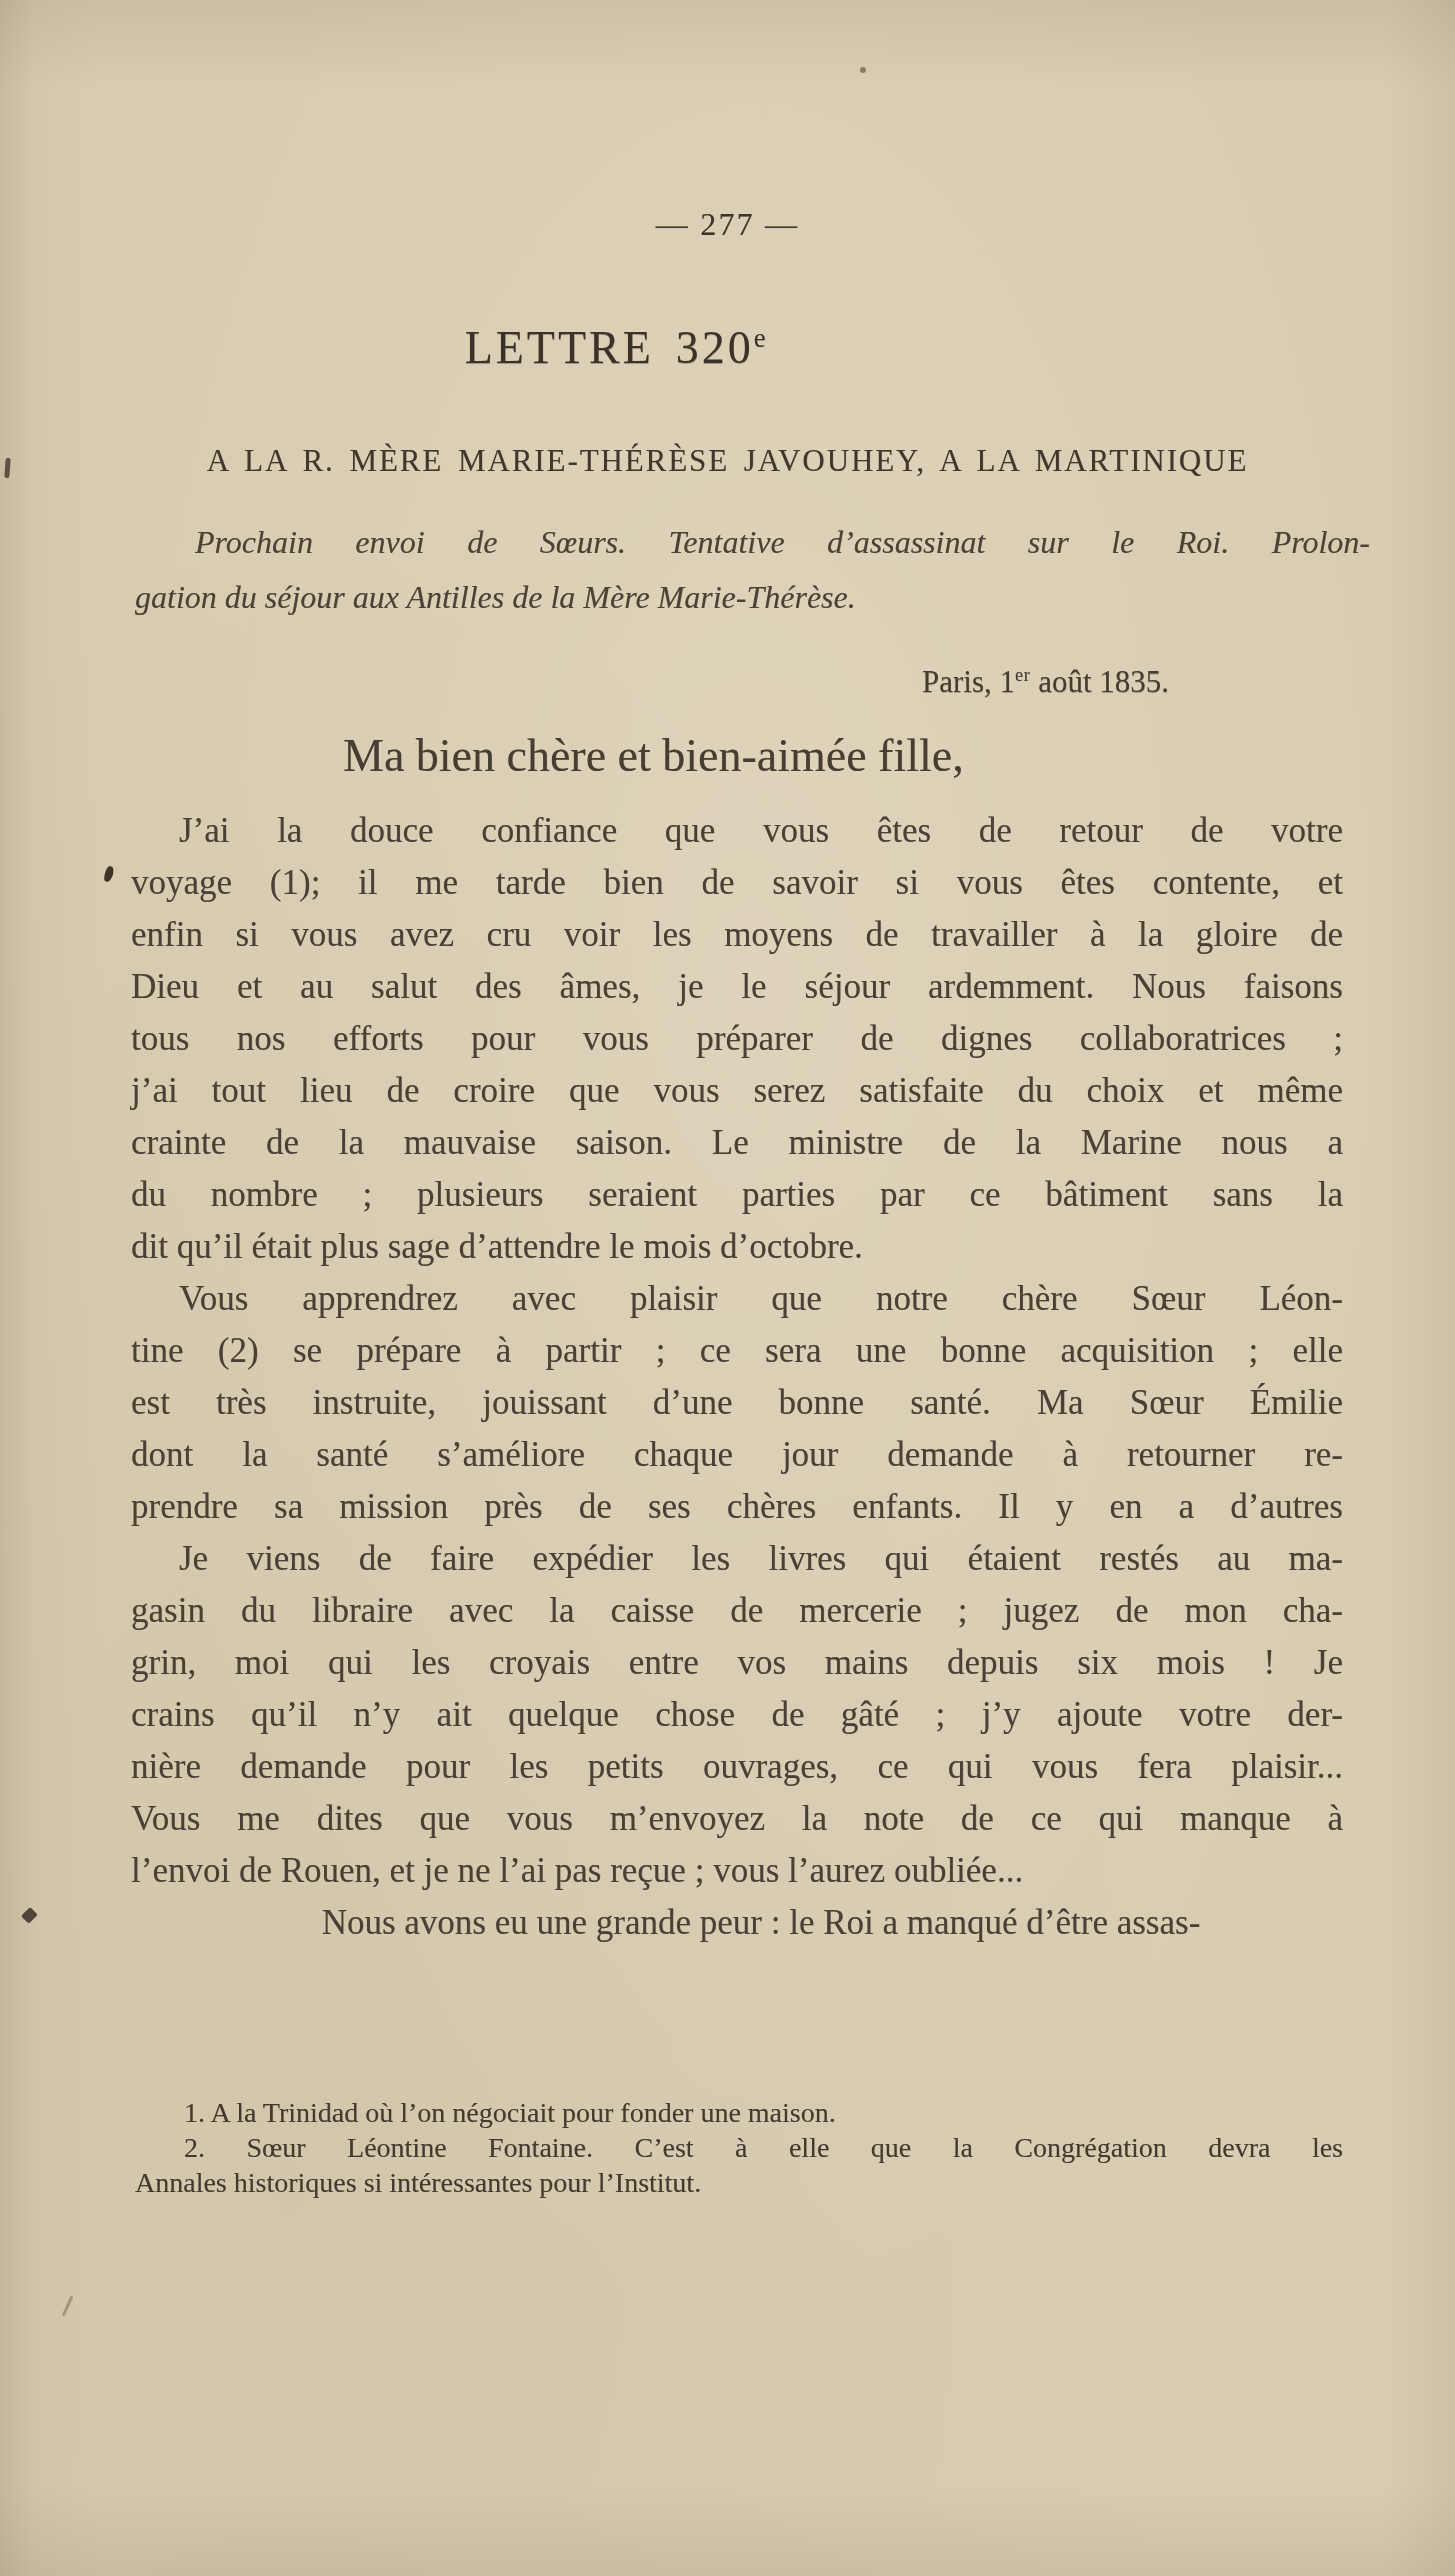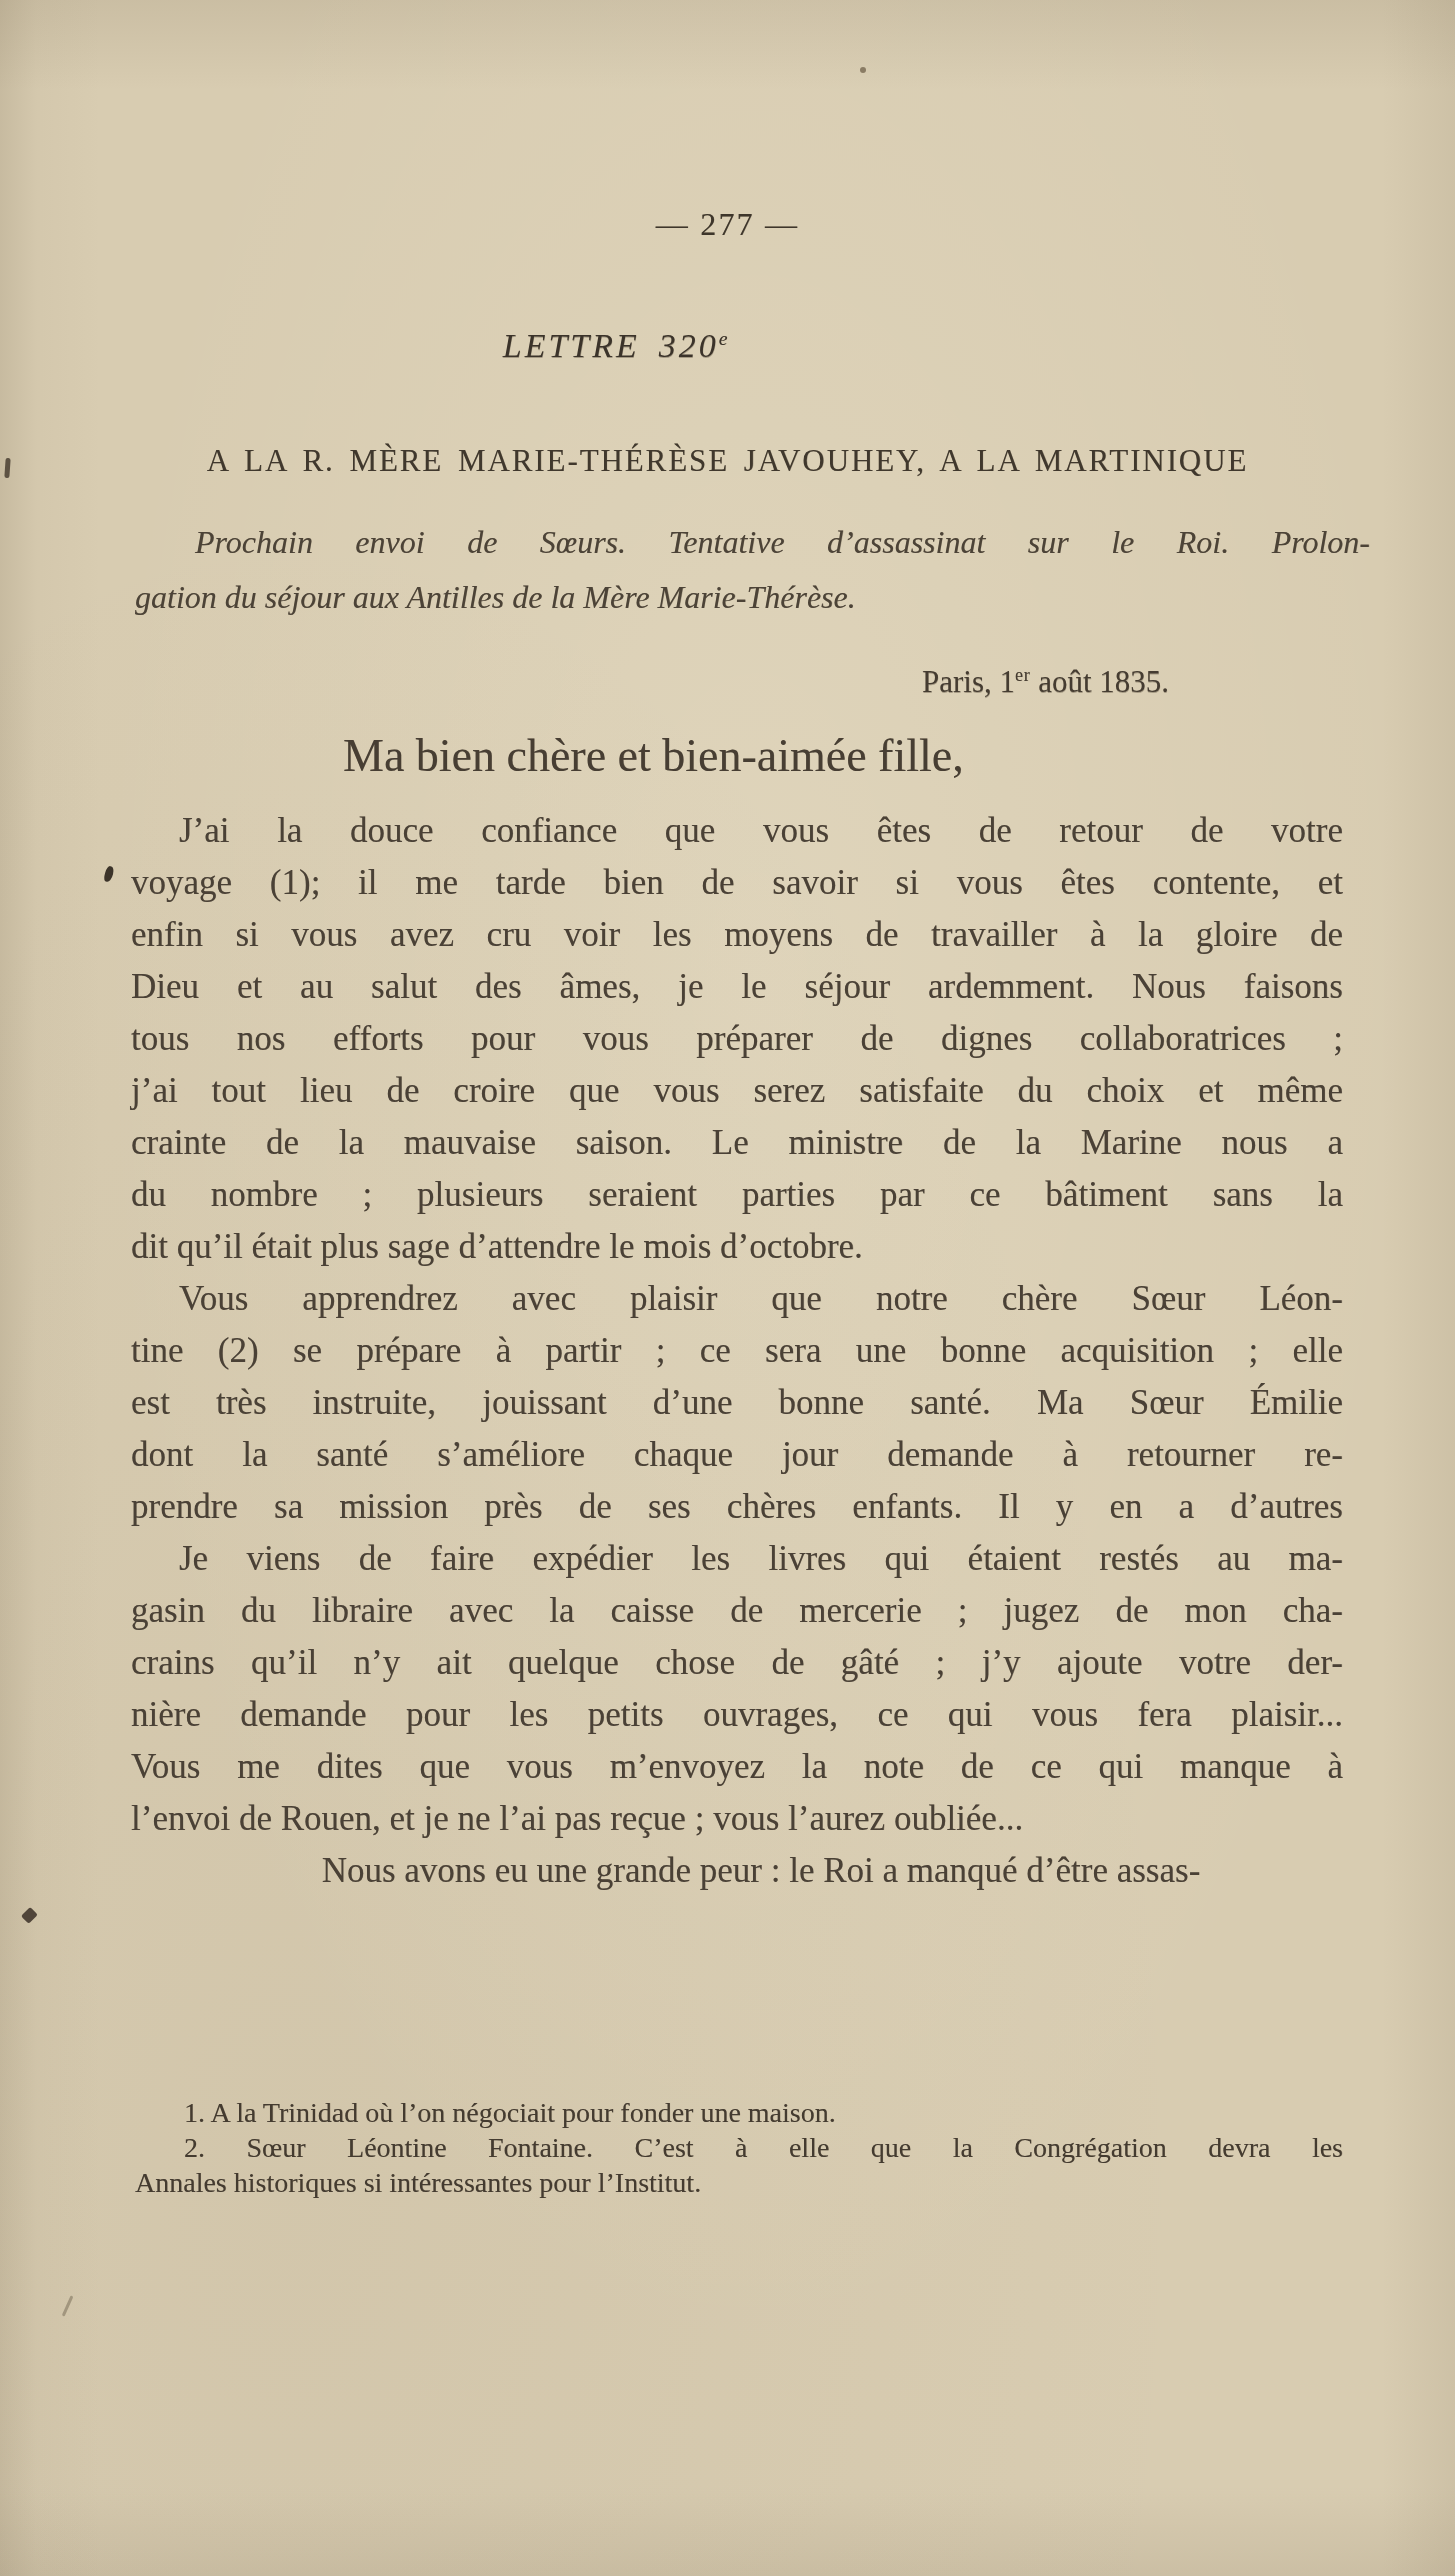--- a/index.html
+++ b/index.html
@@ -18,21 +18,21 @@
     color:#4a4135;
   }
   .txt{ text-shadow:0.3px 0.3px 0.6px rgba(62,52,38,0.35); }
 
   .pagenum{
     position:absolute;top:206px;left:0;width:1455px;height:37px;line-height:37px;
     text-align:center;font-size:32px;color:#3e362b;letter-spacing:2.2px;
   }
   .title{
     position:absolute;top:314px;left:0;width:1231px;height:48px;line-height:48px;
-    text-align:center;font-size:34px;color:#3b332a;letter-spacing:3px;word-spacing:7.5px;font-style:italic;
+    text-align:center;font-size:46px;color:#3b332a;letter-spacing:3px;word-spacing:7.5px;
   }
   .title .sup, .dateline .sup{font-size:0.58em;vertical-align:super;letter-spacing:0.7px;}
   .recipient{
     position:absolute;top:441px;left:0;width:1455px;height:39px;line-height:39px;
     text-align:center;font-size:31px;color:#40382d;letter-spacing:1.9px;word-spacing:5.2px;
   }
   .summary{
     position:absolute;top:515px;left:135px;width:1235px;
     font-style:italic;font-size:32px;color:#4c4337;
   }
@@ -99,20 +99,21 @@
       <div class="tline">crainte de la mauvaise saison. Le ministre de la Marine nous a</div>
       <div class="tline">du nombre ; plusieurs seraient parties par ce bâtiment sans la</div>
       <div class="tline last">dit qu’il était plus sage d’attendre le mois d’octobre.</div>
       <div class="tline first">Vous apprendrez avec plaisir que notre chère Sœur Léon-</div>
       <div class="tline">tine (2) se prépare à partir ; ce sera une bonne acquisition ; elle</div>
       <div class="tline">est très instruite, jouissant d’une bonne santé. Ma Sœur Émilie</div>
       <div class="tline">dont la santé s’améliore chaque jour demande à retourner re-</div>
       <div class="tline">prendre sa mission près de ses chères enfants. Il y en a d’autres</div>
       <div class="tline first">Je viens de faire expédier les livres qui étaient restés au ma-</div>
       <div class="tline">gasin du libraire avec la caisse de mercerie ; jugez de mon cha-</div>
+      <div class="tline">grin, moi qui les croyais entre vos mains depuis six mois ! Je</div>
       <div class="tline">crains qu’il n’y ait quelque chose de gâté ; j’y ajoute votre der-</div>
       <div class="tline">nière demande pour les petits ouvrages, ce qui vous fera plaisir...</div>
       <div class="tline">Vous me dites que vous m’envoyez la note de ce qui manque à</div>
       <div class="tline last">l’envoi de Rouen, et je ne l’ai pas reçue ; vous l’aurez oubliée...</div>
       <div class="tline first last">Nous avons eu une grande peur : le Roi a manqué d’être assas-</div>
     </div>
 
   <div class="footnotes txt">
       <div class="tline first last">1. A la Trinidad où l’on négociait pour fonder une maison.</div>
       <div class="tline first">2. Sœur Léontine Fontaine. C’est à elle que la Congrégation devra les</div>

